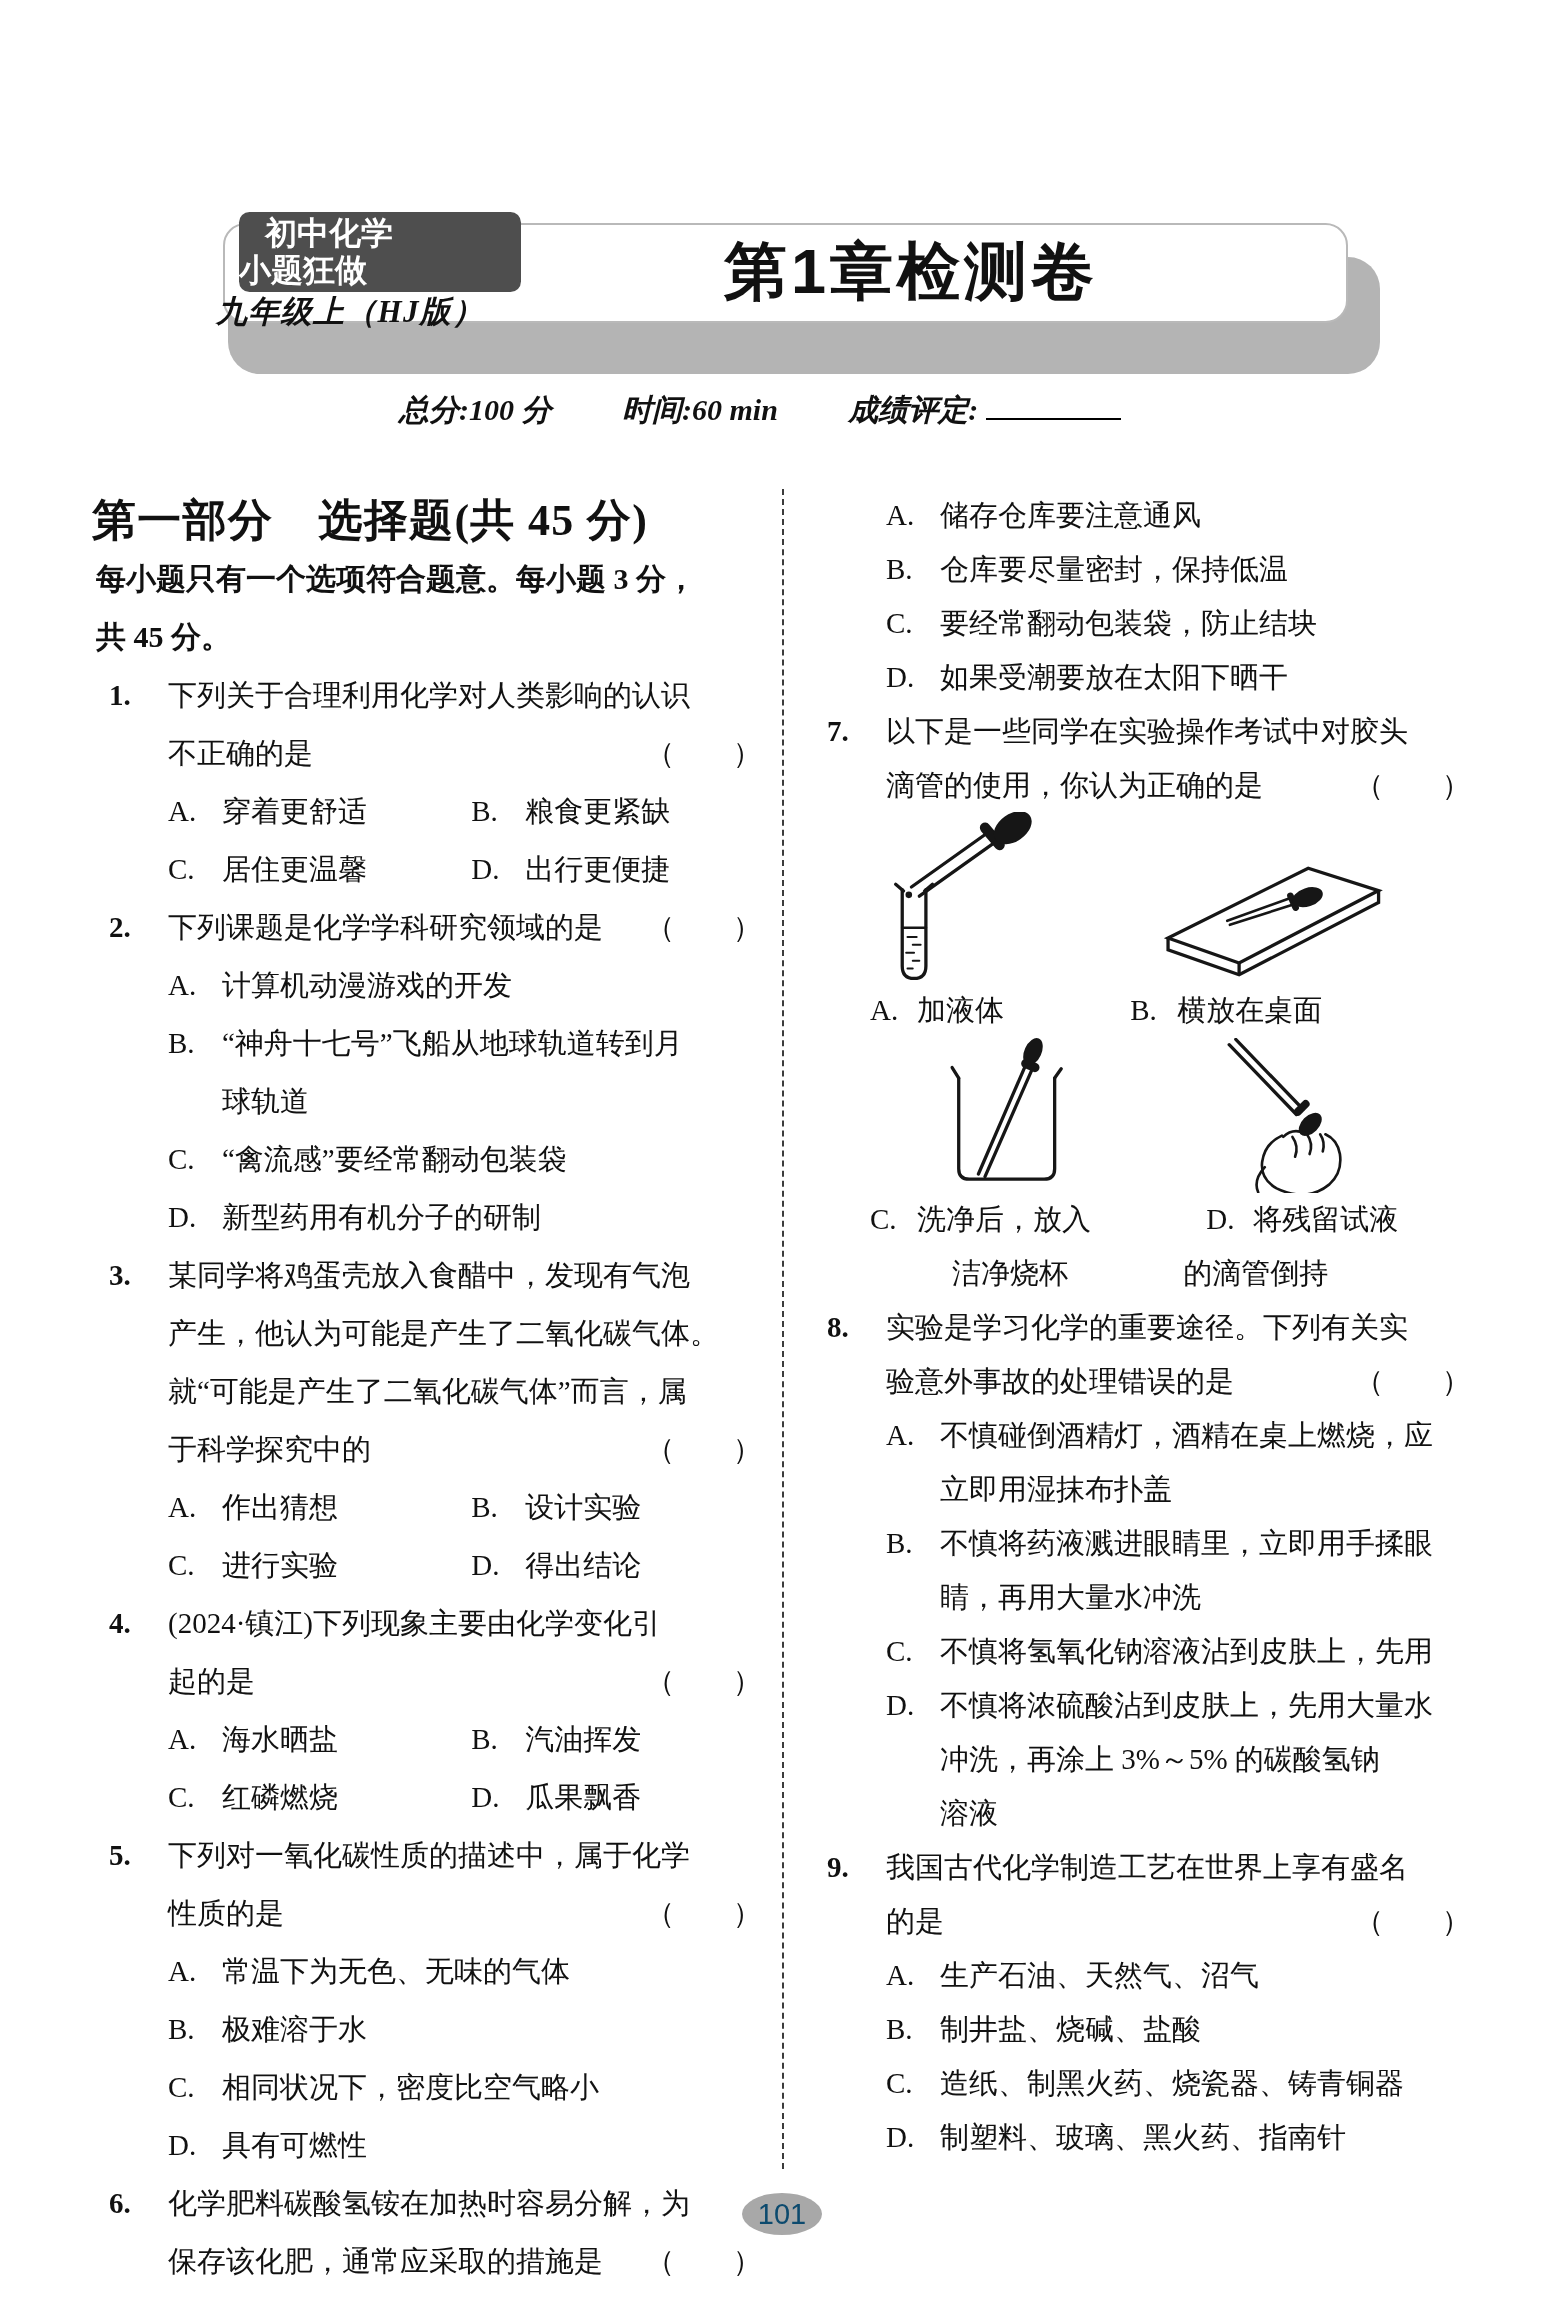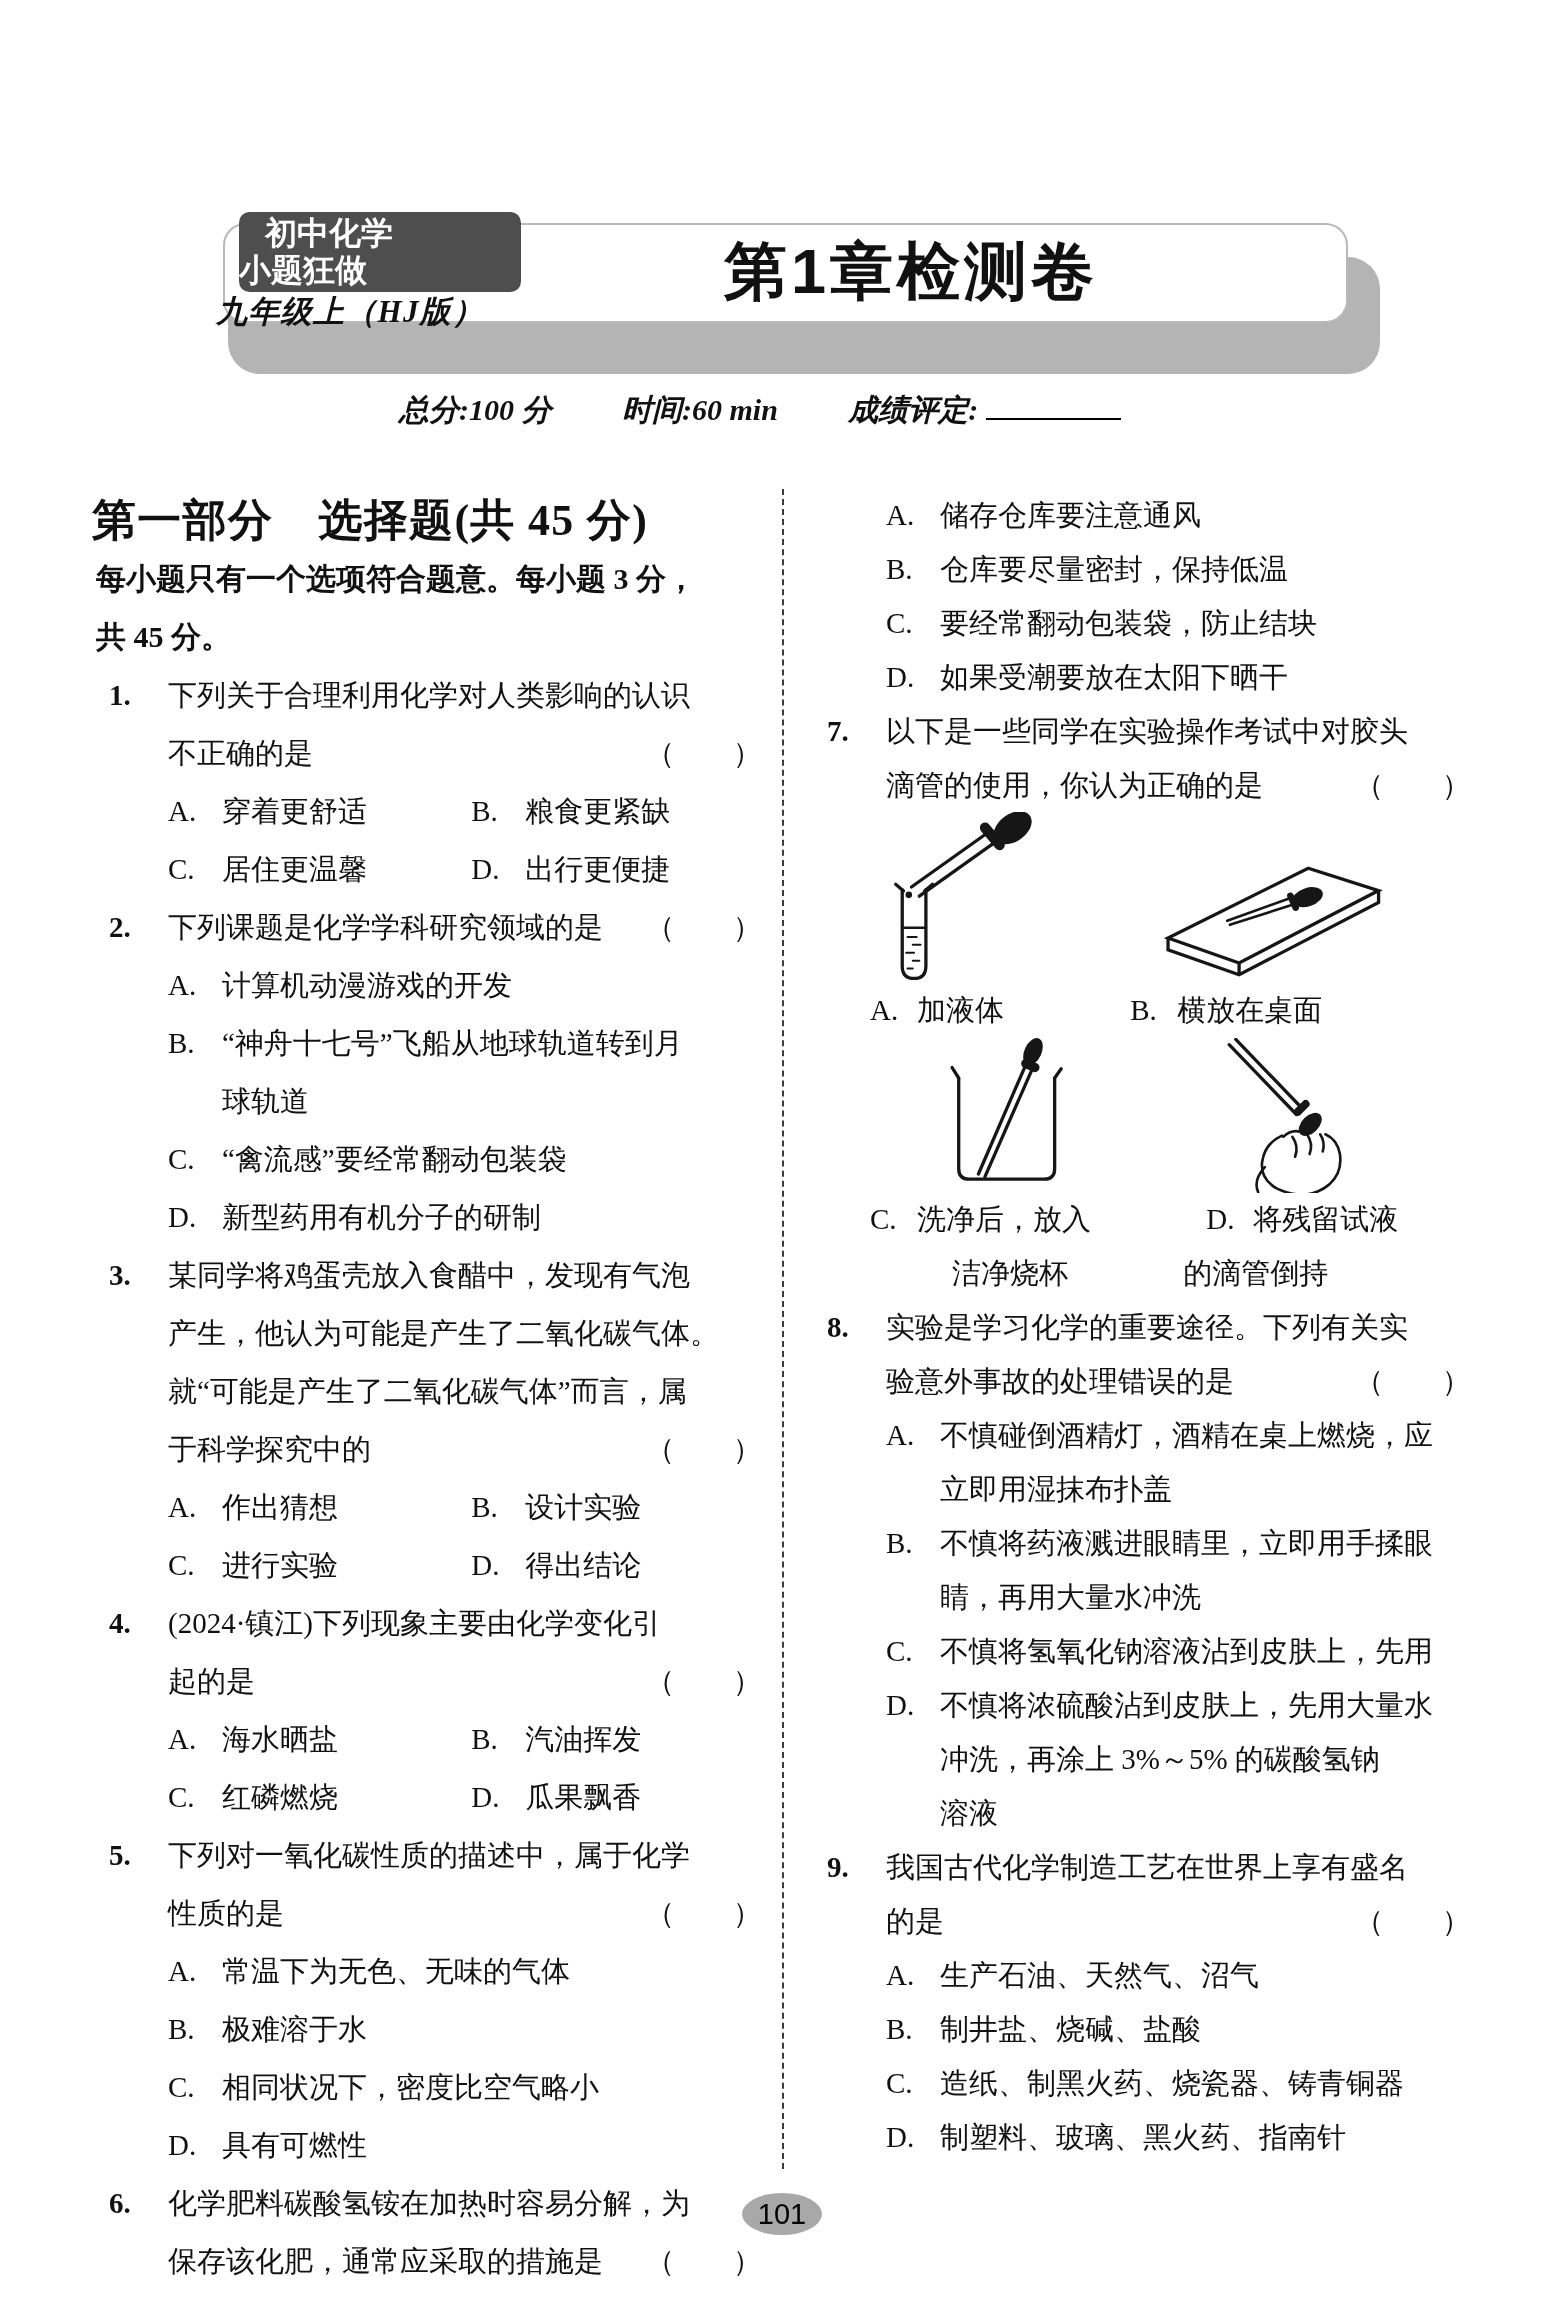--- a/index.html
+++ b/index.html
@@ -52,21 +52,21 @@
   .caprow{line-height:54px;min-height:54px;white-space:nowrap;}
   .capcell{display:inline-block;width:296px;padding-left:43px;box-sizing:border-box;}
   .capcell2{display:inline-block;padding-left:76px;}
   .caplabel{display:inline-block;width:47px;}
   .capind{padding-left:125px;}
   .capind2{padding-left:53px;}
   svg{display:block;}
   
   .page-badge{position:absolute;left:742px;top:2193px;width:80px;height:42px;background:#a8a8a8;
         border-radius:50%;text-align:center;font-family:"Liberation Sans","DejaVu Sans",sans-serif;
-        font-size:29px;line-height:42px;color:#000000;}
+        font-size:29px;line-height:42px;color:#0c4a6e;}
 </style>
 </head>
 <body>
 
 <div class="page">
 
   <div class="banner-shadow"></div>
   <div class="banner"></div>
   <div class="main-title">第1章检测卷</div>
   <div class="badge">

